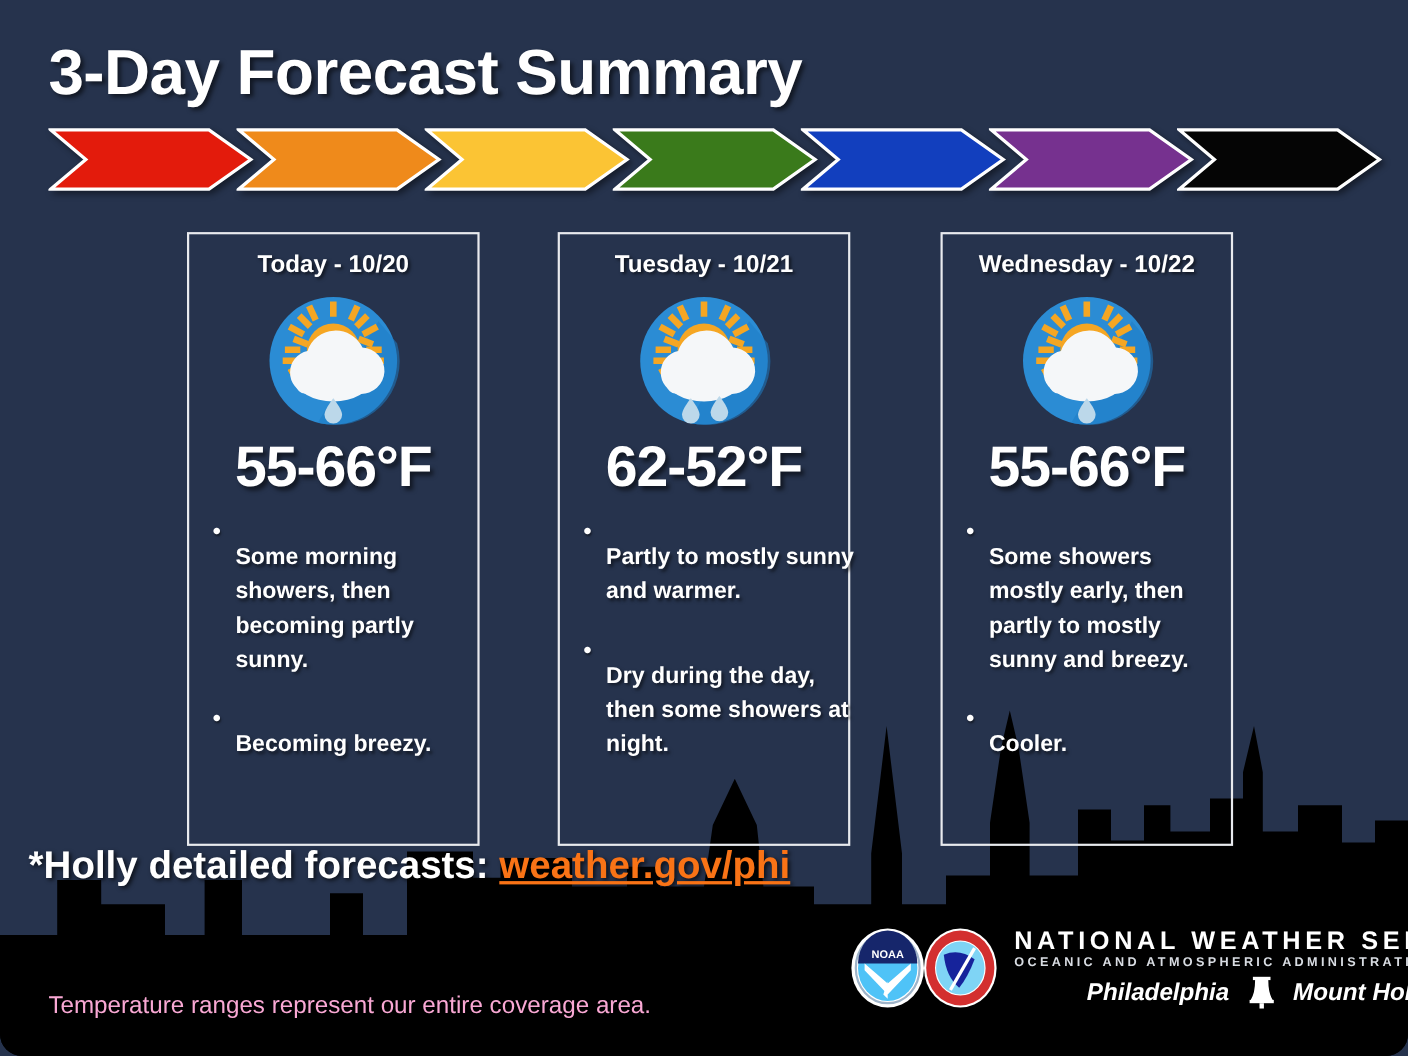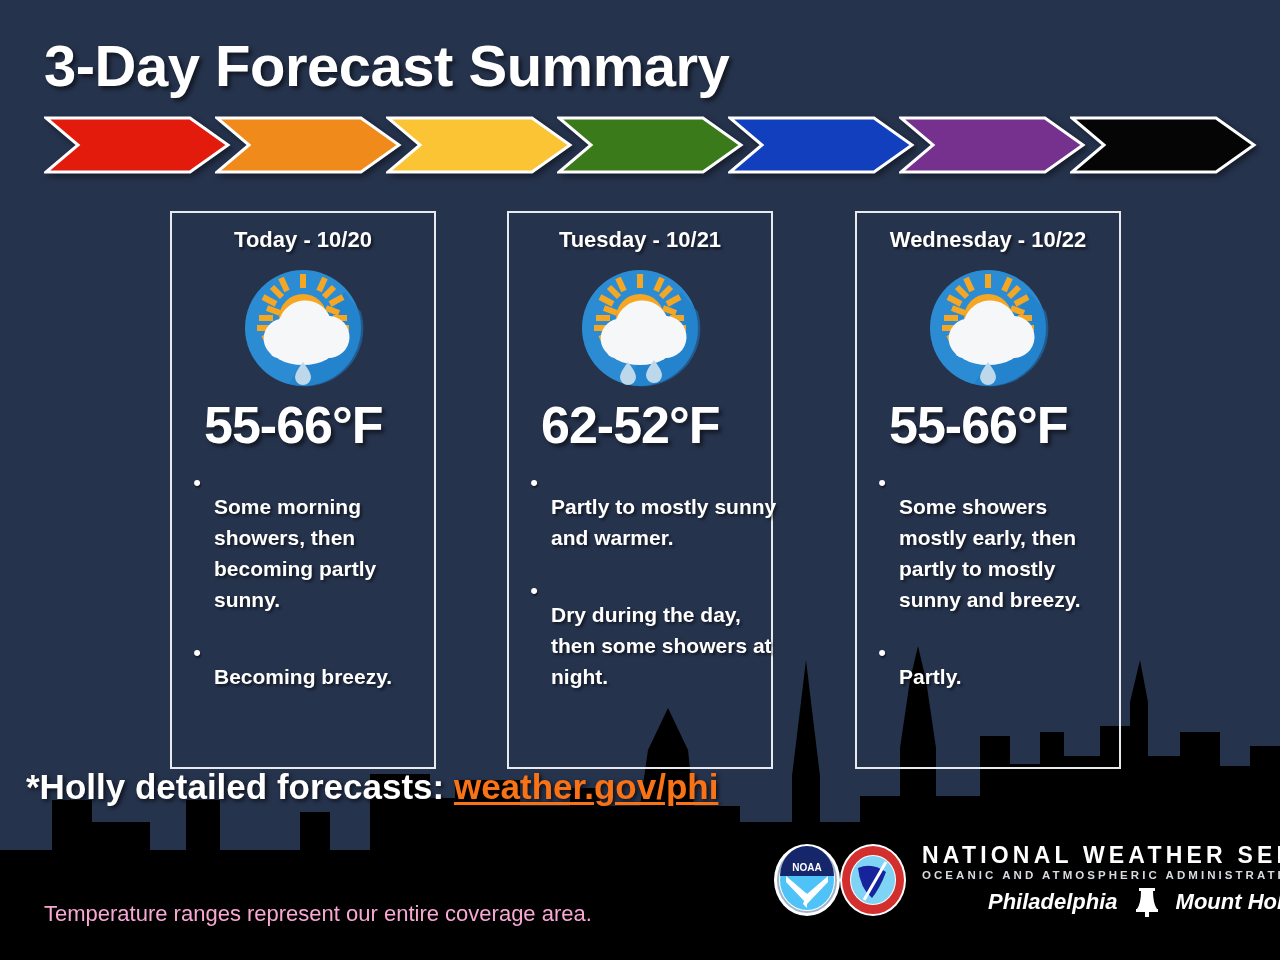--- a/index.html
+++ b/index.html
@@ -4,21 +4,21 @@
 <title>3-Day Forecast Summary</title>
 <style>
   html,body{margin:0;padding:0;}
   body{
     width:1280px;height:960px;
     background:#26334d;
     font-family:"Liberation Sans", sans-serif;
     overflow:hidden;
     position:relative;
   }
-  .stage{position:relative;width:1280px;height:960px;overflow:hidden;}
+  .stage{position:relative;width:1280px;height:960px;overflow:hidden;border-radius:20px;}
 
   
   .skyline{position:absolute;left:0;bottom:0;width:1280px;height:400px;z-index:1;}
   .skyline svg{display:block;width:1280px;height:400px;}
 
   
   .title{
     position:absolute;left:44px;top:32px;z-index:5;
     font-size:58px;font-weight:bold;color:#ffffff;
     letter-spacing:-0.5px;
@@ -54,25 +54,25 @@
     text-shadow:2px 2px 3px rgba(0,0,0,.6);
     white-space:nowrap;
   }
   .icon-wrap{
     position:absolute;top:53px;left:50%;transform:translateX(-50%);
     width:124px;height:124px;
   }
   .icon-wrap svg{display:block;width:124px;height:124px;}
   .temp{
     position:absolute;top:182px;left:0;width:100%;
+    text-align:center;
     font-size:52px;font-weight:bold;color:#fff;
     letter-spacing:-1px;
     text-shadow:3px 3px 4px rgba(0,0,0,.55);
     white-space:nowrap;
-    padding-left:32px;
   }
   .bullets{
     position:absolute;top:254px;left:8px;right:4px;
   }
   .bullet{
     display:flex;
     margin-bottom:22px;
   }
   .bullet .dot{
     flex:0 0 34px;
@@ -296,21 +296,21 @@
         </svg>
       </div>
       <div class="temp">55-66°F</div>
       <div class="bullets">
         <div class="bullet">
           <span class="dot">•</span>
           <span class="btext">Some showers mostly early, then partly to mostly sunny and breezy.</span>
         </div>
         <div class="bullet">
           <span class="dot">•</span>
-          <span class="btext">Partly.</span>
+          <span class="btext">Cooler.</span>
         </div>
       </div>
     </div>
   </div>
 
   <div class="footnote-link">
     <span>*Holly detailed forecasts: </span><a class="url" href="#">weather.gov/phi</a>
   </div>
 
   <div class="coverage">Temperature ranges represent our entire coverage area.</div>

